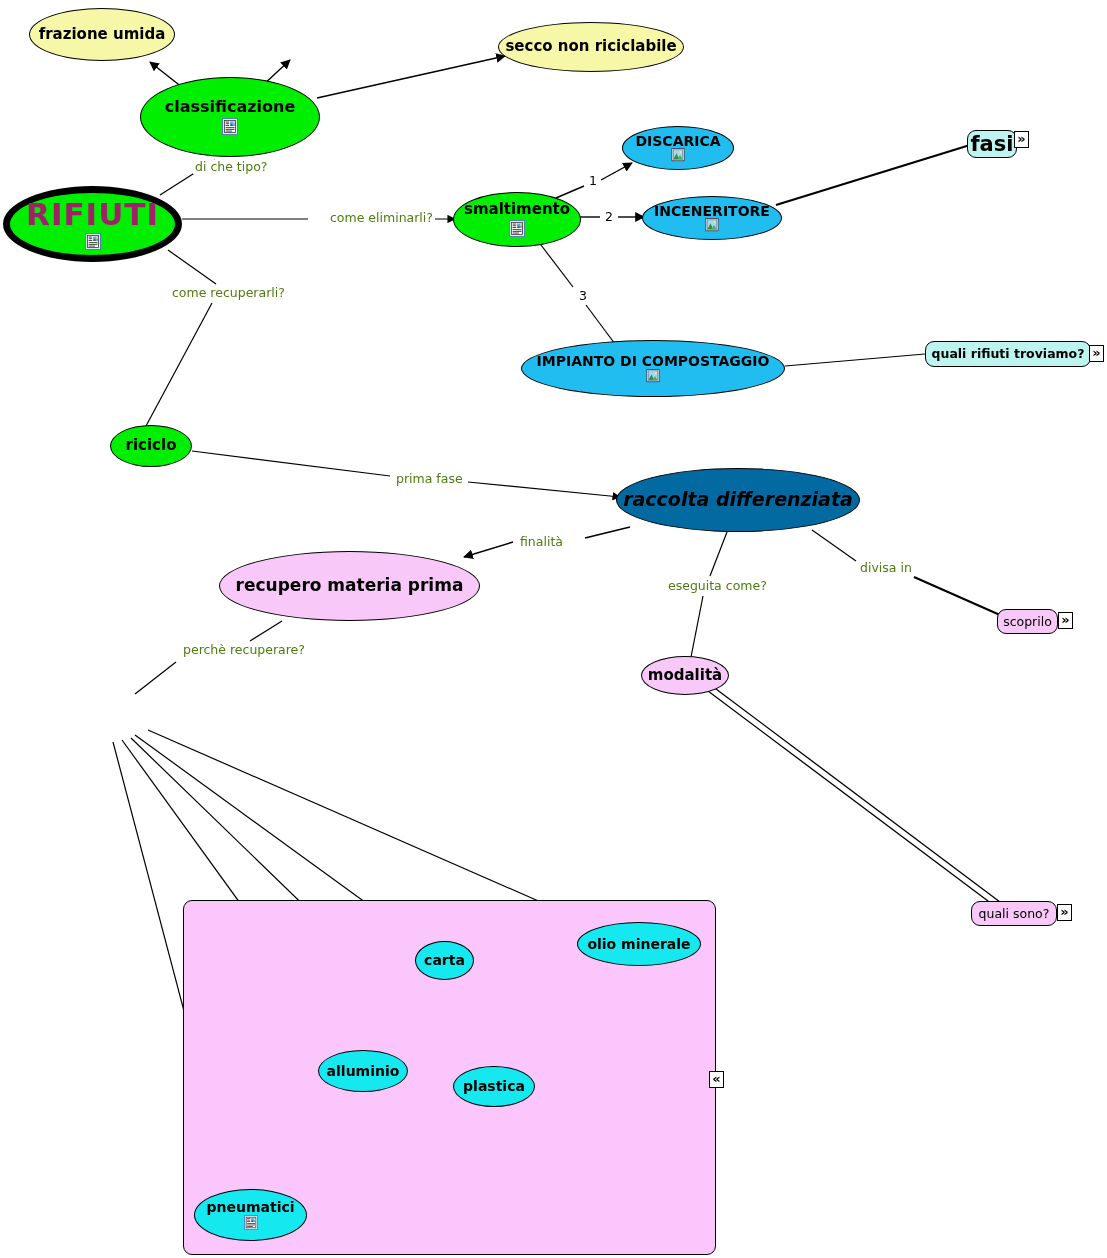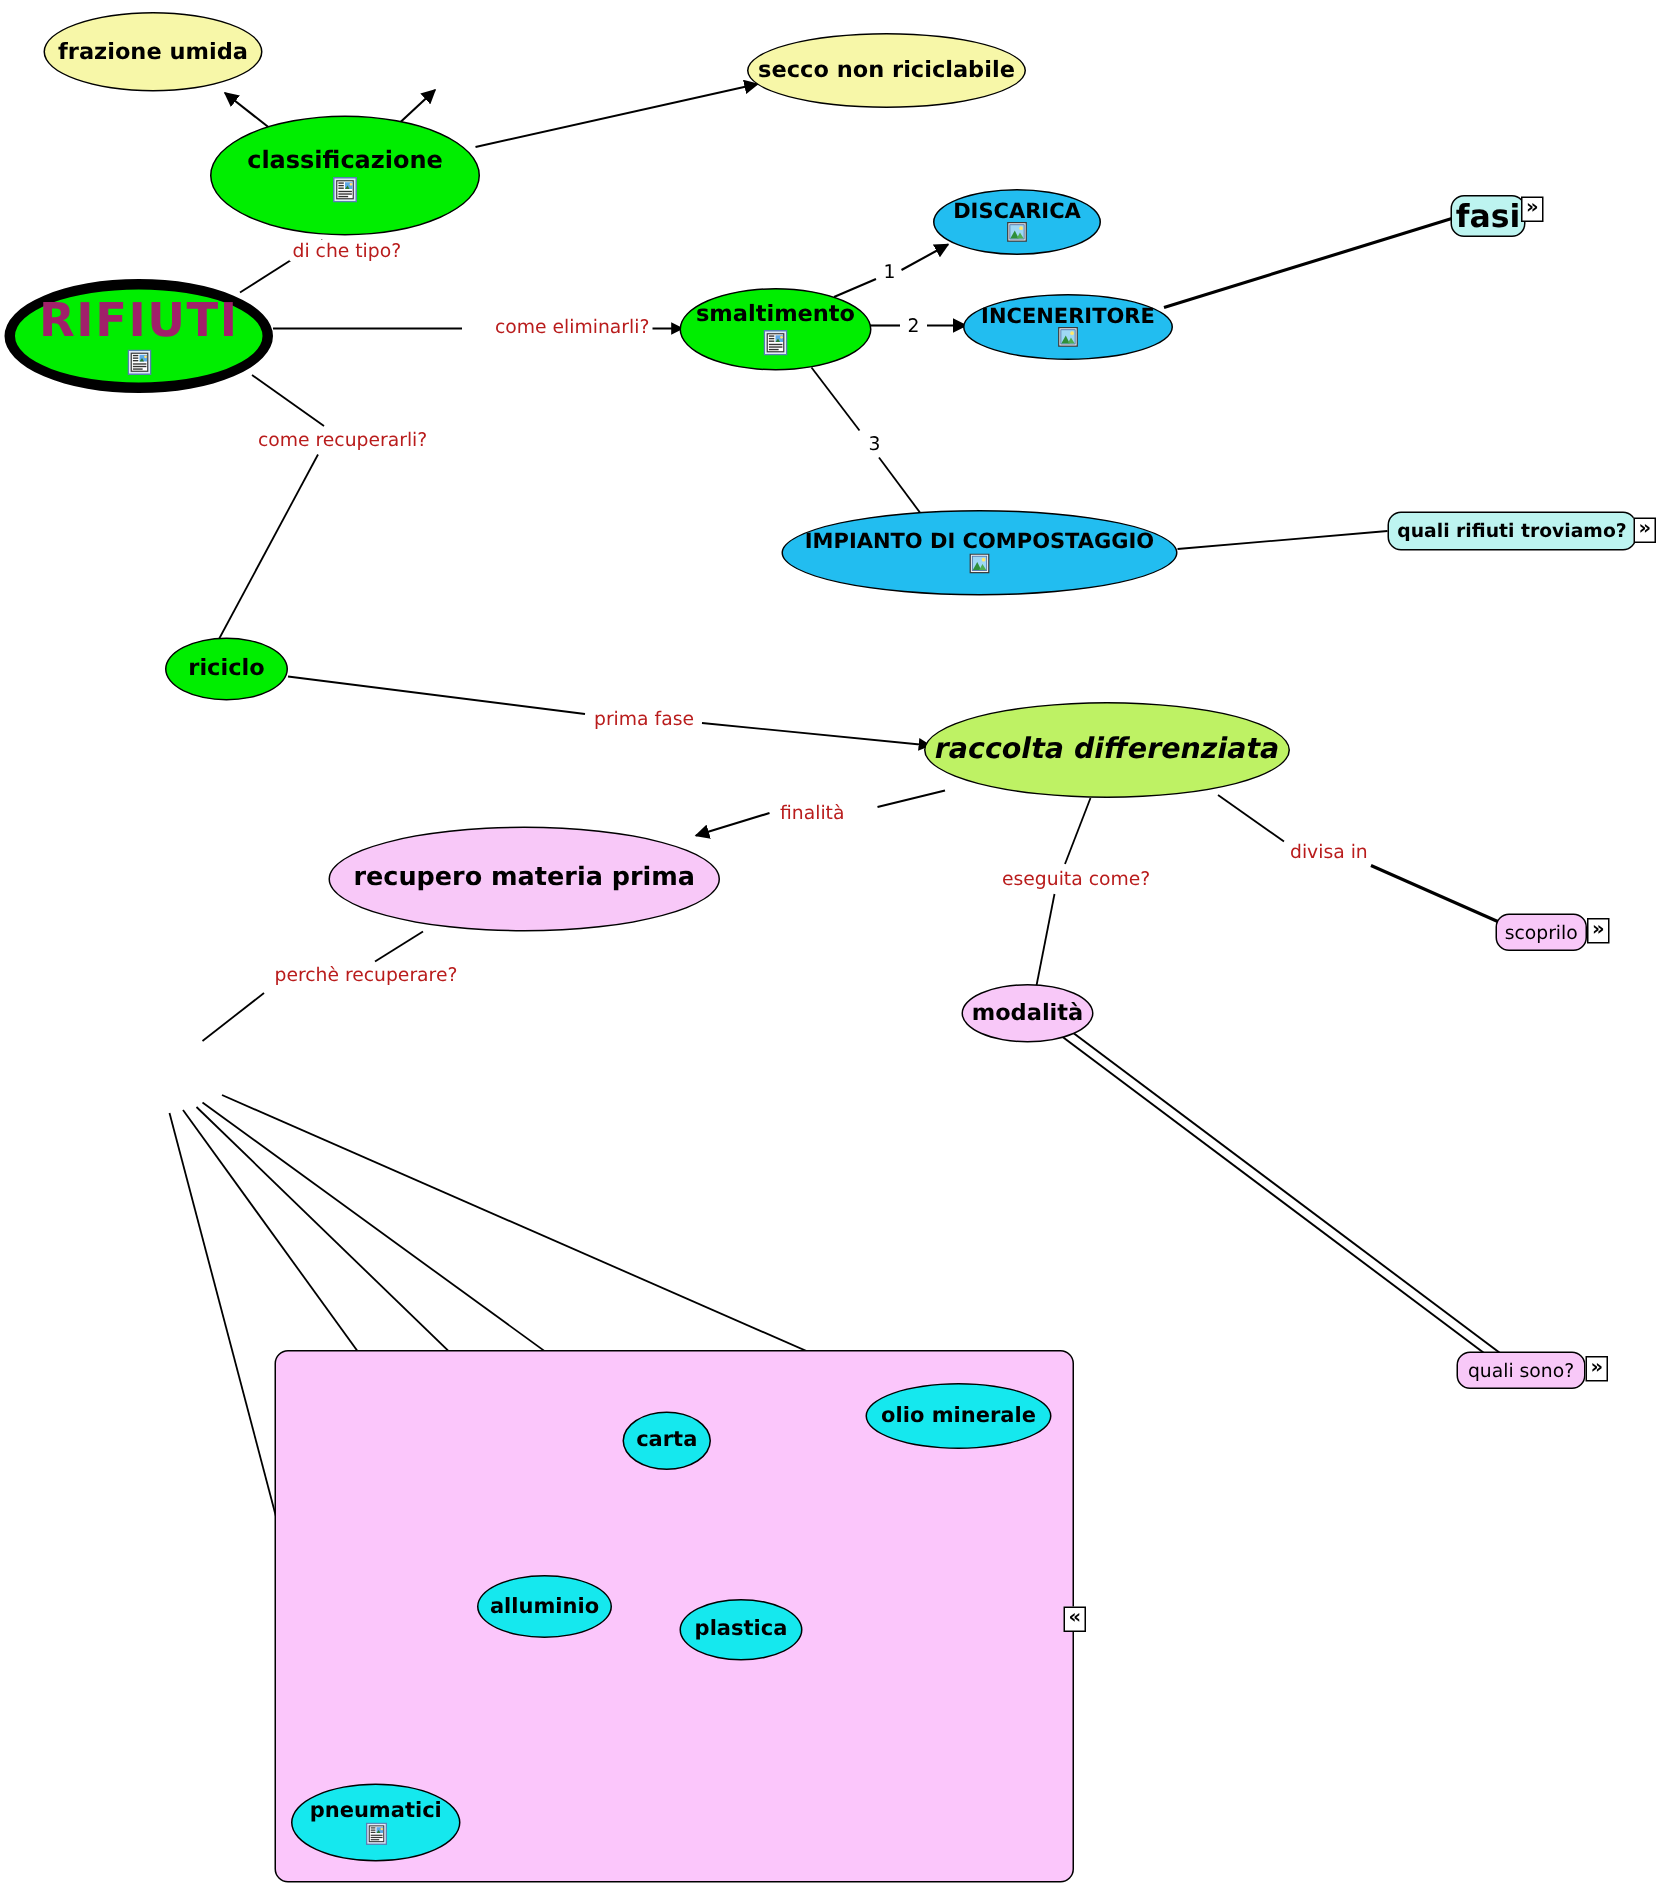--- a/index.html
+++ b/index.html
@@ -55,38 +55,38 @@
   }
   .node.plain .label { font-weight: normal; }
   .node.italic .label { font-style: italic; }
 
   
   .c-green   { background: #00ee00; }
   .c-yellow  { background: #f7f7a8; }
   .c-cyan    { background: #22bdf0; }
   .c-cyan2   { background: #15e8ee; }
   .c-palecy  { background: #bdf4f0; }
-  .c-pinkmid { background: #bef264; }
+  .c-pinkmid { background: #0369a1; }
   .c-pinkpal { background: #f8c8f8; }
 
   
   .groupbox {
     position: absolute;
     box-sizing: border-box;
     border: 1.6px solid #000000;
     border-radius: 9px;
     background: #fbc6fb;
   }
 
   
   .edge-label {
     position: absolute;
     font-family: "DejaVu Sans", sans-serif;
     font-size: 12.5px;
-    color: #b91c1c;
+    color: #4d7c0f;
     background: #ffffff;
     white-space: nowrap;
     padding: 0 2px;
     line-height: 1.1;
   }
   .edge-num {
     position: absolute;
     font-size: 12.5px;
     color: #000000;
     background: #ffffff;

